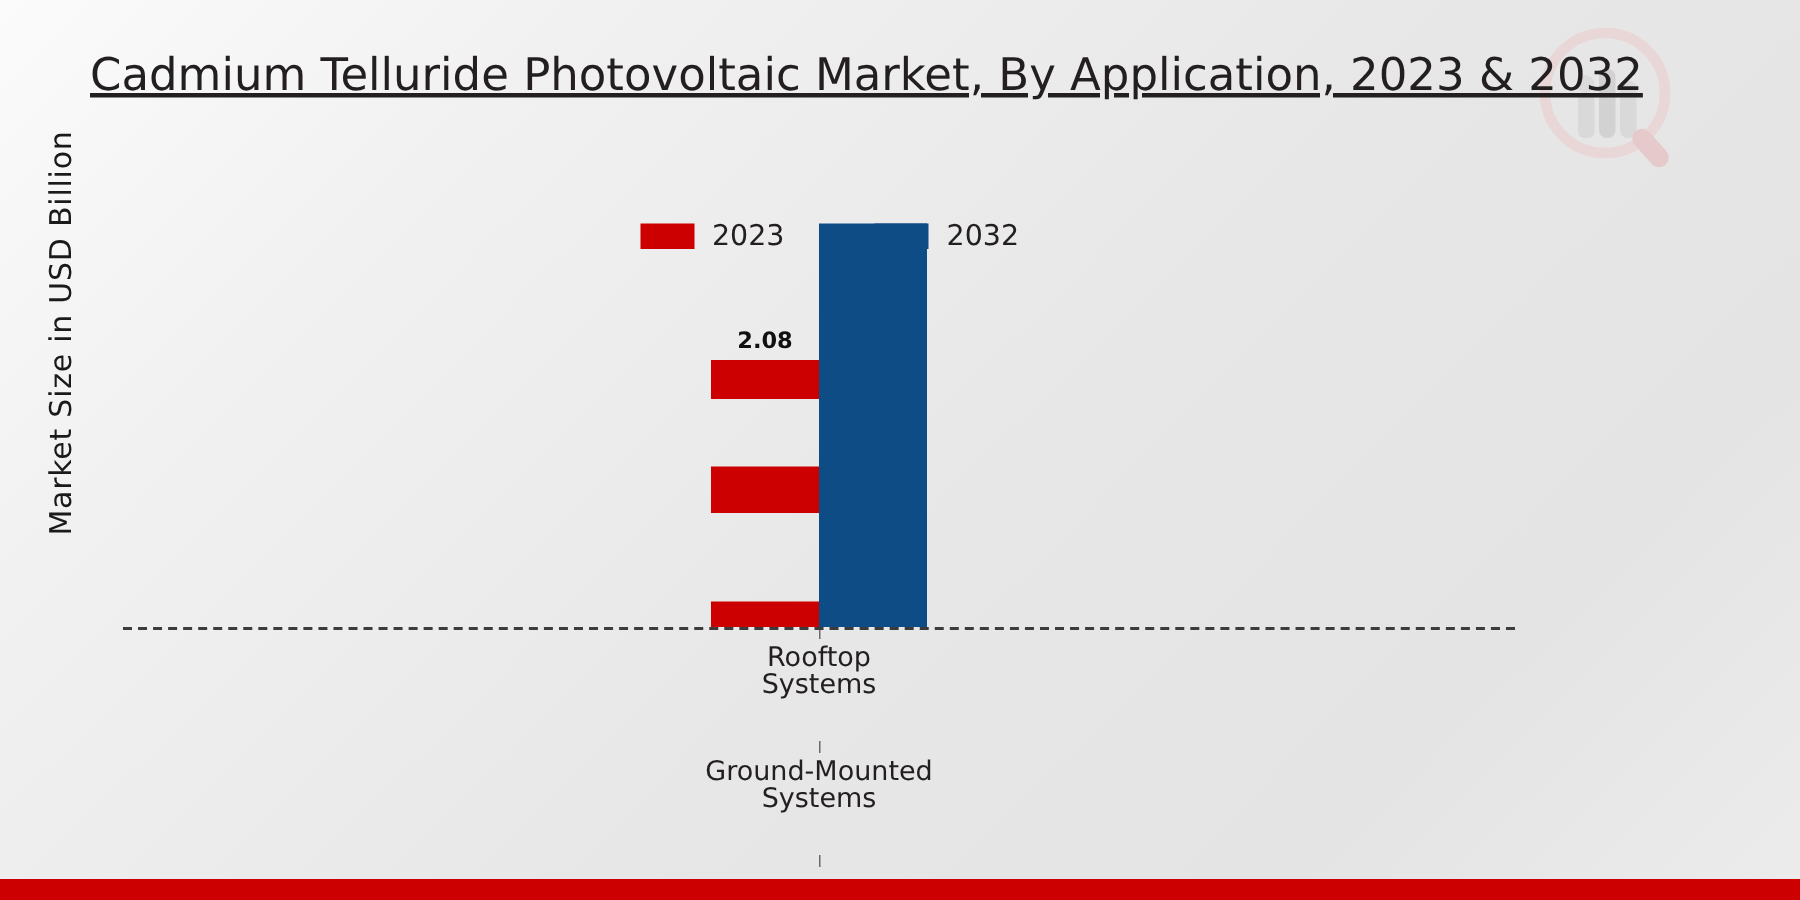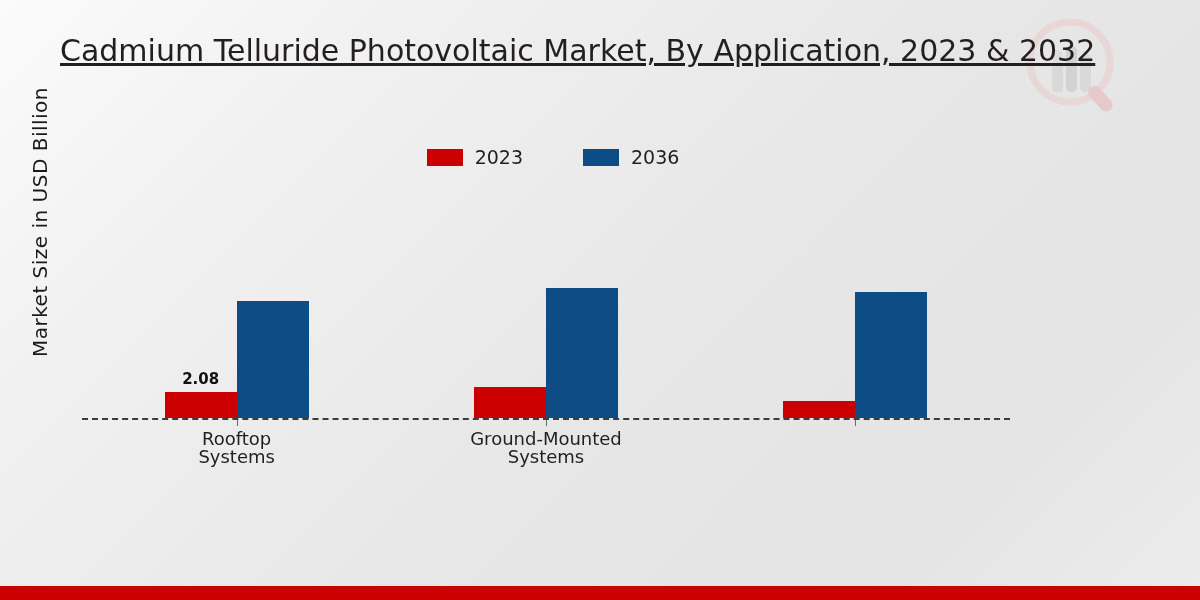--- a/index.html
+++ b/index.html
@@ -49,20 +49,21 @@
   .plot{
     position:absolute;left:82px;top:190px;width:928px;height:228px;
   }
   .baseline{
     position:absolute;left:0;top:228px;width:928px;height:0;
     border-top:2px dashed #3c3c3c;
   }
   .groups{
     position:absolute;left:0;top:0;width:928px;height:228px;
     display:flex;
+    flex-direction:column;
   }
   .group{
     flex:1 1 0;position:relative;height:228px;
   }
   .bars{
     position:absolute;bottom:0;left:50%;transform:translateX(-50%);
     display:flex;align-items:flex-end;height:228px;
   }
   .bar{width:72px;}
   .bar.red{background:#cc0000;}
@@ -106,21 +107,21 @@
 
   <div class="title">Cadmium Telluride Photovoltaic Market, By Application, 2023 &amp; 2032</div>
 
   <div class="legend">
     <div class="legend-item">
       <span class="legend-swatch" style="background:#cc0000"></span>
       <span class="legend-label">2023</span>
     </div>
     <div class="legend-item">
       <span class="legend-swatch" style="background:#0e4c85"></span>
-      <span class="legend-label">2036</span>
+      <span class="legend-label">2032</span>
     </div>
   </div>
 
   <div class="yaxis-title">Market Size in USD Billion</div>
 
   <div class="plot">
 
     <div class="groups">
 
       <div class="group">

